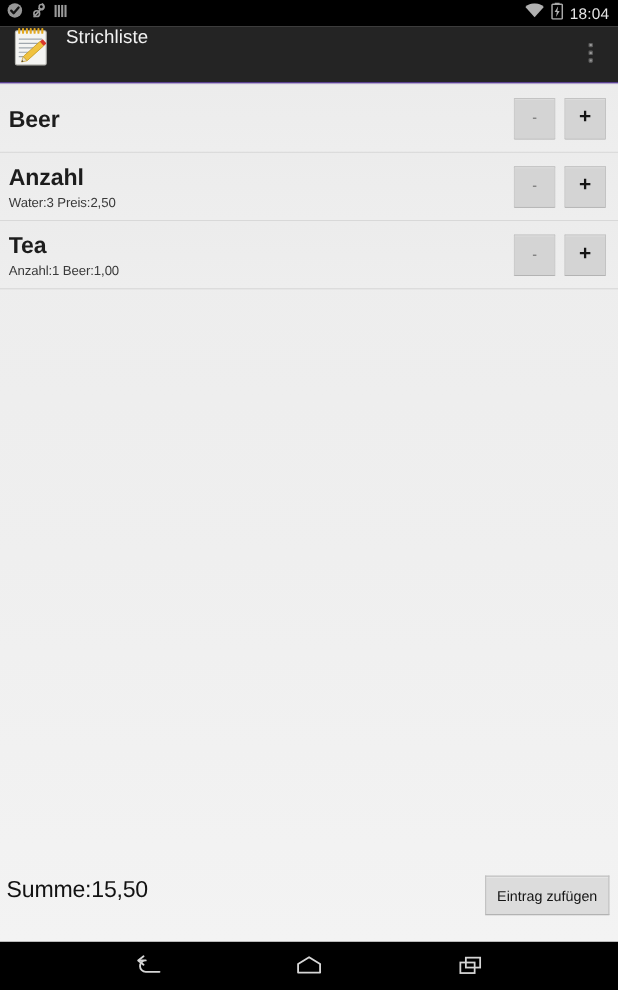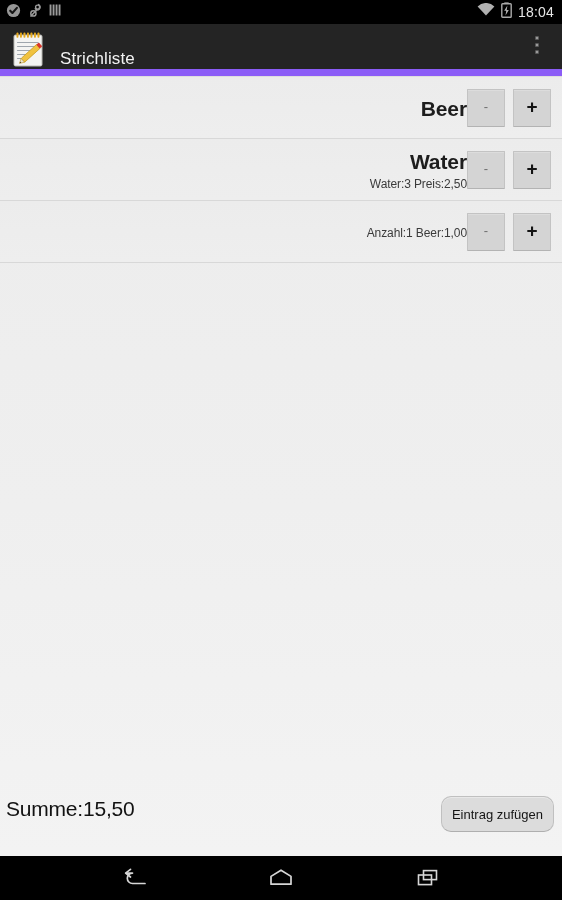--- a/index.html
+++ b/index.html
@@ -50,24 +50,24 @@
     line-height: 1;
     padding-bottom: 1px;
   }
 
   
   .action-bar {
     flex: 0 0 52px;
     height: 52px;
     background: #242424;
     display: flex;
-    align-items: flex-end;
+    align-items: flex-start;
     padding-left: 11px;
     padding-right: 4px;
-    border-bottom: 7px solid #8b5cf6;
+    border-bottom: 1px solid #8b5cf6;
   }
   .app-icon {
     width: 36px;
     height: 38px;
     position: relative;
     flex: 0 0 36px;
   }
   .app-title {
     color: #f2f2f2;
     font-size: 17px;
@@ -96,21 +96,20 @@
 
   
   .content {
     flex: 1 1 auto;
     position: relative;
     background: linear-gradient(180deg, #ececec 0%, #efefef 55%, #f3f3f3 100%);
     overflow: hidden;
   }
   .list {
     border-top: 1px solid #dedede;
-    text-align: right;
   }
   .list-row {
     position: relative;
     height: 62px;
     display: flex;
     align-items: center;
     padding: 0 8px 0 8px;
     border-bottom: 1px solid #d8d8d8;
     background: linear-gradient(180deg, #ececec 0%, #eeeeee 100%);
   }
@@ -190,21 +189,21 @@
     letter-spacing: -.2px;
     padding-bottom: 2px;
   }
   .add-btn {
     margin-left: auto;
     min-width: 108px;
     height: 36px;
     background: #dcdcdc;
     border: 1px solid #c0c0c0;
     border-bottom-color: #afafaf;
-    border-radius: 10px;
+    border-radius: 0;
     font-size: 13px;
     color: #151515;
     display: flex;
     align-items: center;
     justify-content: center;
     padding: 0 10px;
     margin-bottom: 11px;
     cursor: pointer;
     box-shadow: inset 0 1px 0 #e8e8e8;
     font-family: "Liberation Sans", sans-serif;
@@ -323,31 +322,32 @@
           <div class="row-title">Beer</div>
         </div>
         <div class="row-buttons">
           <div class="qty-btn minus">-</div>
           <div class="qty-btn plus">+</div>
         </div>
       </div>
 
       <div class="list-row">
         <div class="row-texts">
-          <div class="row-title">Water</div>
+          <div class="row-title">Anzahl</div>
           <div class="row-sub">Water:3 Preis:2,50</div>
         </div>
         <div class="row-buttons">
           <div class="qty-btn minus">-</div>
           <div class="qty-btn plus">+</div>
         </div>
       </div>
 
       <div class="list-row">
         <div class="row-texts">
+          <div class="row-title">Tea</div>
           <div class="row-sub">Anzahl:1 Beer:1,00</div>
         </div>
         <div class="row-buttons">
           <div class="qty-btn minus">-</div>
           <div class="qty-btn plus">+</div>
         </div>
       </div>
 
     </div>
 

